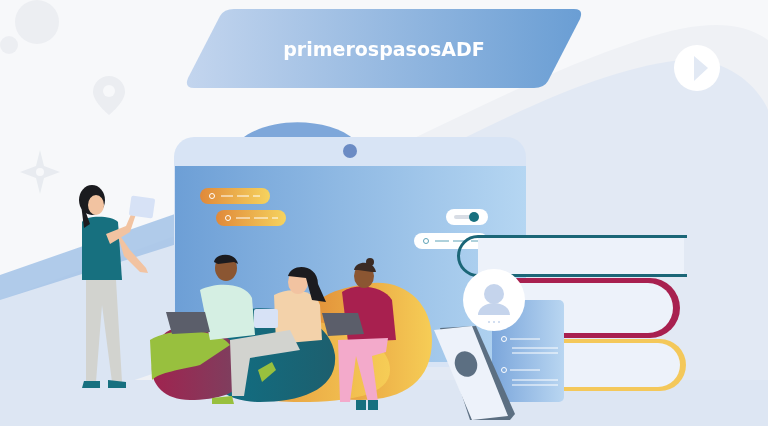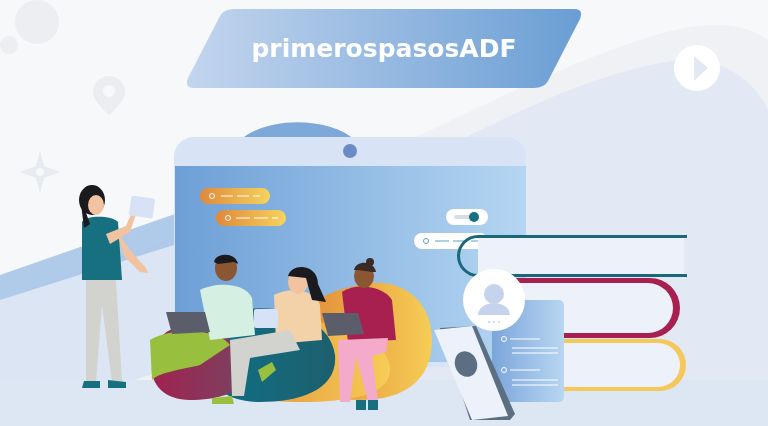--- a/index.html
+++ b/index.html
@@ -1,20 +1,20 @@
 <!DOCTYPE html>
 <html><head>
 <meta charset="utf-8">
 <style>
   html,body{margin:0;padding:0;}
   body{width:768px;height:426px;overflow:hidden;background:#f7f8fa;font-family:"DejaVu Sans","Liberation Sans",sans-serif;}
   #stage{position:relative;width:768px;height:426px;overflow:hidden;}
   svg.scene{position:absolute;left:0;top:0;}
   .title-banner{position:absolute;left:186px;top:9px;width:396px;height:79px;}
-  .title-text{position:absolute;left:186px;top:9px;width:396px;height:79px;display:flex;align-items:center;justify-content:center;color:#ffffff;font-size:25px;font-weight:bold;letter-spacing:0px;}
+  .title-text{position:absolute;left:186px;top:9px;width:396px;height:79px;display:flex;align-items:center;justify-content:center;color:#ffffff;font-size:19px;font-weight:bold;letter-spacing:0px;}
 </style>
 </head>
 <body>
 
 <div id="stage">
   <svg class="scene" width="768" height="426" viewBox="0 0 768 426">
     <defs>
       <linearGradient id="bannerGrad" x1="0" x2="1" y1="0" y2="0">
         <stop offset="0" stop-color="#c3d5ee"></stop>
         <stop offset="1" stop-color="#6a9ed4"></stop>

